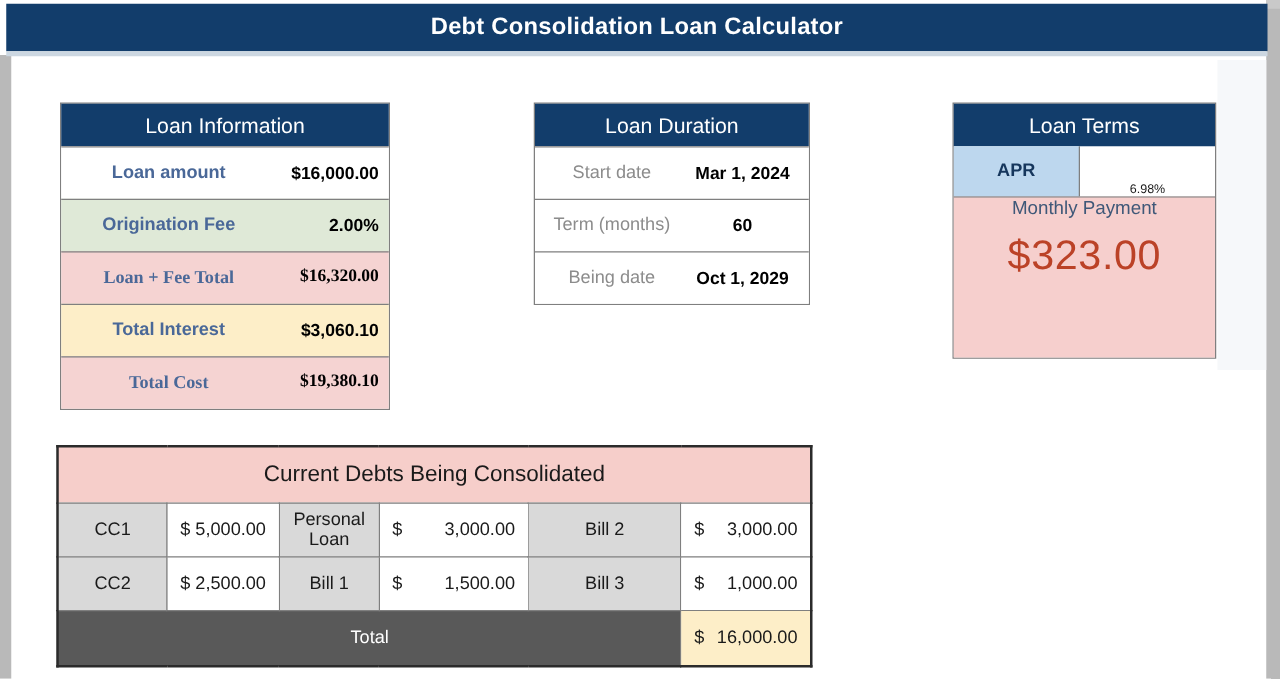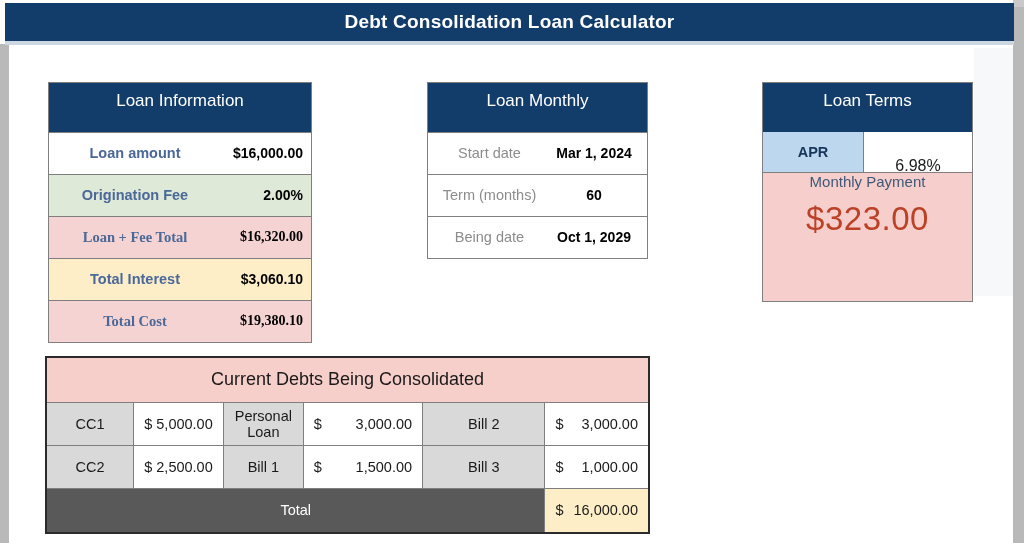--- a/index.html
+++ b/index.html
@@ -75,21 +75,21 @@
     position: absolute;
     border: 1px solid #7f7f7f;
     background: #ffffff;
   }
   .card-head {
     background: #123d6b;
     color: #ffffff;
     text-align: center;
     font-size: 17px;
     line-height: 1.15;
-    padding: 8px 4px 21px;
+    padding: 8px 4px 6px;
   }
   .row {
     display: flex;
     align-items: center;
     border-top: 1px solid #7f7f7f;
   }
   .row:first-of-type { border-top: none; }
   .cell-label {
     flex: 1 1 auto;
     text-align: center;
@@ -149,21 +149,21 @@
     font-size: 14.5px;
     display: flex;
     align-items: center;
     justify-content: center;
     border-right: 1px solid #7f7f7f;
   }
   .apr-value {
     flex: 1 1 auto;
     background: #ffffff;
     color: #1a1a1a;
-    font-size: 16px;
+    font-size: 10px;
     display: flex;
     align-items: center;
     justify-content: center;
     margin-top: 29px;
   }
   .payment-block {
     background: #f6cfcd;
     border-top: 1px solid #7f7f7f;
     height: 129px;
     display: flex;
@@ -268,21 +268,21 @@
       <span class="cell-value">$3,060.10</span>
     </div>
 
     <div class="row li-pink">
       <span class="cell-label">Total Cost</span>
       <span class="cell-value">$19,380.10</span>
     </div>
   </div>
 
   <div class="card" id="loan-duration">
-    <div class="card-head">Loan Monthly</div>
+    <div class="card-head">Loan Duration</div>
 
     <div class="row li-white">
       <span class="cell-label">Start date</span>
       <span class="cell-value">Mar 1, 2024</span>
     </div>
 
     <div class="row li-white">
       <span class="cell-label">Term (months)</span>
       <span class="cell-value">60</span>
     </div>

